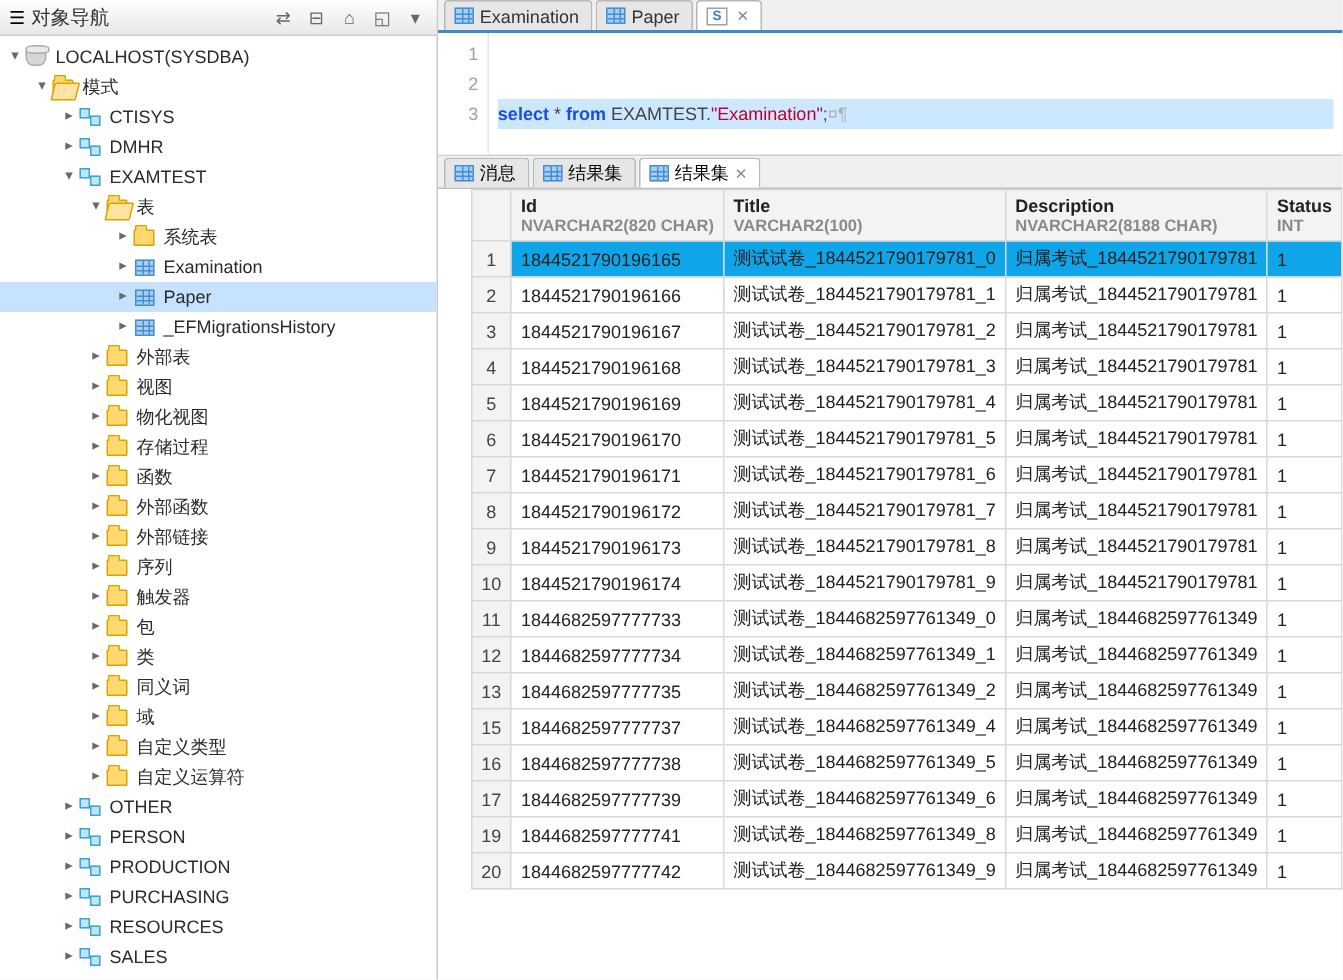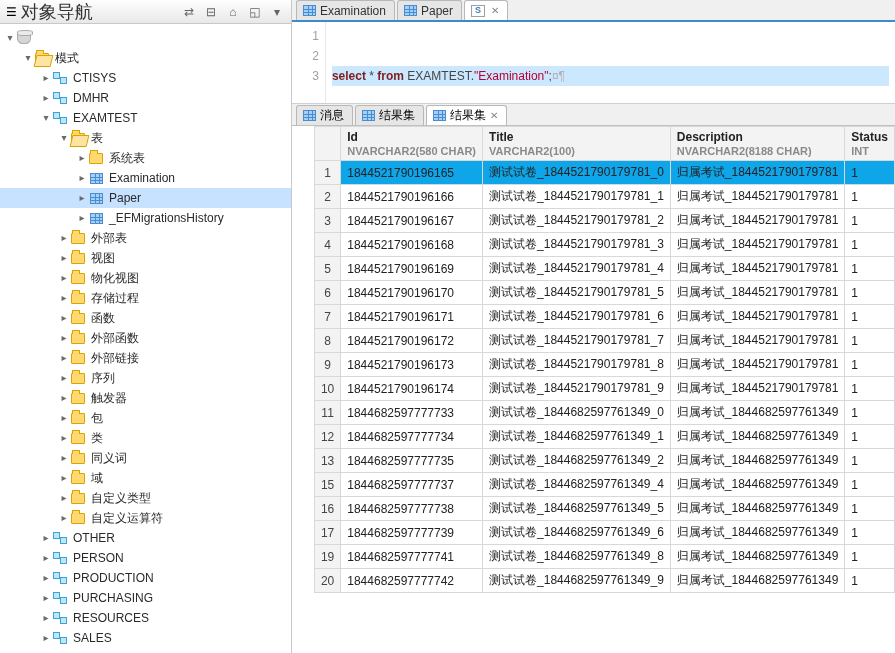--- a/index.html
+++ b/index.html
@@ -1,21 +1,21 @@
 <!DOCTYPE html>
 <html><head>
 <meta charset="utf-8">
 <style>
   * { box-sizing: border-box; margin: 0; padding: 0; font-family: "Microsoft YaHei", Arial, sans-serif; font-size: 12px; }
   body { background: #f0f0f0; width: 895px; height: 653px; overflow: hidden; display: flex; }
 
   
   .sidebar { width: 298px; height: 100%; background: #fff; display: flex; flex-direction: column; border-right: 1px solid #c8c8c8; }
   .sidebar-header { display: flex; align-items: center; height: 24px; padding: 0 6px; background: linear-gradient(#fefefe,#e8e8e8); border-bottom: 1px solid #c8c8c8; gap: 4px; }
-  .sidebar-header .title { flex: 1; color: #333; font-size: 18px; }
+  .sidebar-header .title { flex: 1; color: #333; font-size: 13px; }
   .sidebar-header .icons { display: flex; gap: 6px; }
   .sidebar-header .icon { width: 16px; height: 16px; display: flex; align-items: center; justify-content: center; color: #666; cursor: pointer; }
   .tree-wrap { flex: 1; overflow: auto; padding: 4px 0; }
   .tree-row { display: flex; align-items: center; height: 20px; line-height: 20px; white-space: nowrap; color: #2a2a2a; user-select: none; }
   .tree-row .tw { display: inline-flex; width: 12px; justify-content: center; color: #6a6a6a; font-size: 10px; }
   .tree-row .ic { width: 16px; height: 16px; margin-right: 3px; display: inline-flex; align-items: center; justify-content: center; }
   .tree-row.sel { background: #c6e2ff; }
   .tree-row span.lbl { padding: 0 2px; }
 
   
@@ -40,21 +40,21 @@
   .etab { display:flex; align-items:center; gap:4px; height:20px; padding:0 8px 0 6px; background:#e6e6e6; border:1px solid #b8b8b8; border-bottom:none; border-radius:3px 3px 0 0; font-size:12px; color:#333; }
   .etab.active { background:#fff; }
   .etab .close { color:#888; font-size:10px; margin-left:2px; }
 
   .editor { height: 82px; display:flex; background:#fff; border-bottom:1px solid #cfcfcf; }
   .gutter { width:34px; background:#fff; border-right:1px solid #e6e6e6; text-align:right; color:#a0a0a0; font-family: Consolas, monospace; font-size:13px; padding:4px 6px 0 0; line-height:20px; }
   .code { flex:1; padding:4px 6px 0; font-family: Consolas, monospace; font-size:14px; line-height:20px; white-space:pre; }
   .code .line { display:block; }
   .code .line.hl1 { background:#cce8ff; }
   .code .line.hl3 { background:#e5eefc; }
-  .kw { color:#7f1d1d; font-weight:bold; }
+  .kw { color:#1d4ed8; font-weight:bold; }
   .str { color:#b9002f; }
   .sym { color:#444; }
   .dim { color:#b0b0b0; }
 
   .result-tabs { display:flex; align-items:flex-end; height:22px; background:#f0f0f0; border-bottom:1px solid #c0c0c0; padding-left:4px; gap:2px; }
   .rtab { display:flex; align-items:center; gap:4px; height:20px; padding:0 8px 0 6px; background:#e6e6e6; border:1px solid #b8b8b8; border-bottom:none; border-radius:3px 3px 0 0; }
   .rtab.active { background:#fff; }
   .rtab .ricon { width:13px; height:11px; }
   .rtab .close { color:#888; font-size:10px; }
 
@@ -82,20 +82,21 @@
       <span class="icon">▾</span>
     </div>
   </div>
 
   <div class="tree-wrap">
     <div class="tree-row" style="padding-left:4px">
       <span class="tw">▾</span>
       <span class="ic">
           <span class="i-db"></span>
         </span>
+      <span class="lbl">LOCALHOST(SYSDBA)</span>
     </div>
     <div class="tree-row" style="padding-left:22px">
       <span class="tw">▾</span>
       <span class="ic">
           <span class="i-folder open"></span>
         </span>
       <span class="lbl">模式</span>
     </div>
     <div class="tree-row" style="padding-left:40px">
         <span class="tw">▸</span>
@@ -348,21 +349,21 @@
         <span>结果集</span>
         <span class="close">✕</span>
       </div>
     </div>
 
   <div class="grid">
     <table>
       <thead>
         <tr>
           <th class="rowhead-corner"></th>
-          <th><span>Id</span><span class="sub">NVARCHAR2(580 CHAR)</span></th>
+          <th><span>Id</span><span class="sub">NVARCHAR2(820 CHAR)</span></th>
           <th><span>Title</span><span class="sub">VARCHAR2(100)</span></th>
           <th><span>Description</span><span class="sub">NVARCHAR2(8188 CHAR)</span></th>
           <th><span>Status</span><span class="sub">INT</span></th>
         </tr>
       </thead>
       <tbody id="grid-body">
           <tr class="sel">
             <td class="rowhead">1</td>
             <td>1844521790196165</td>
             <td>测试试卷_1844521790179781_0</td>

